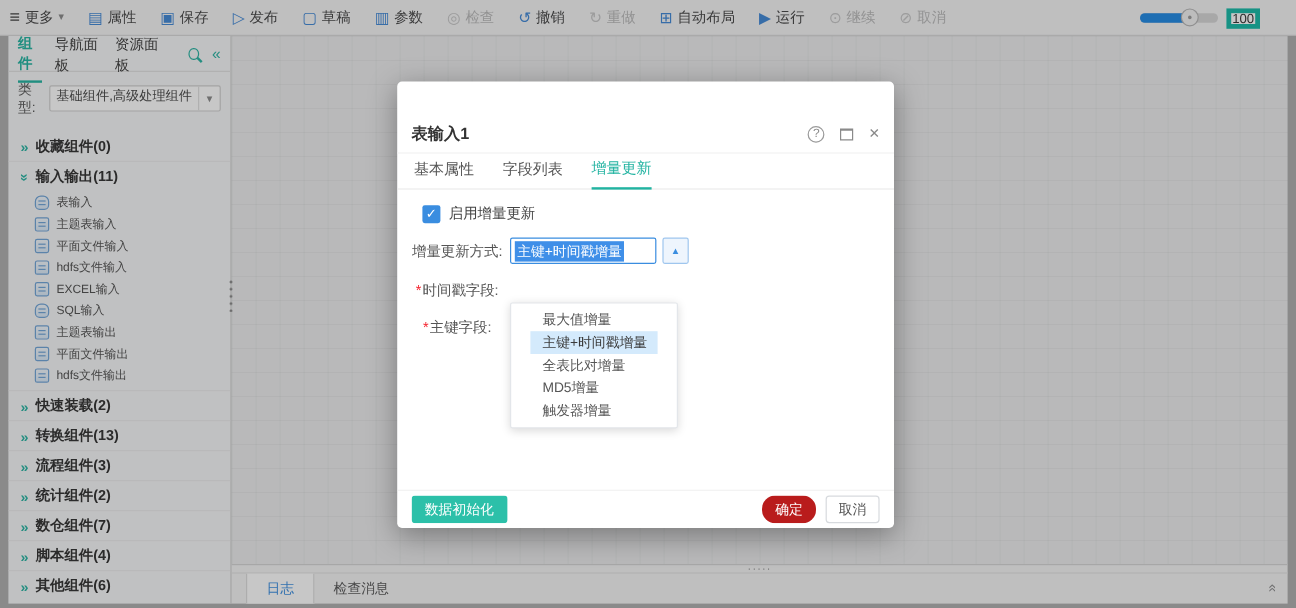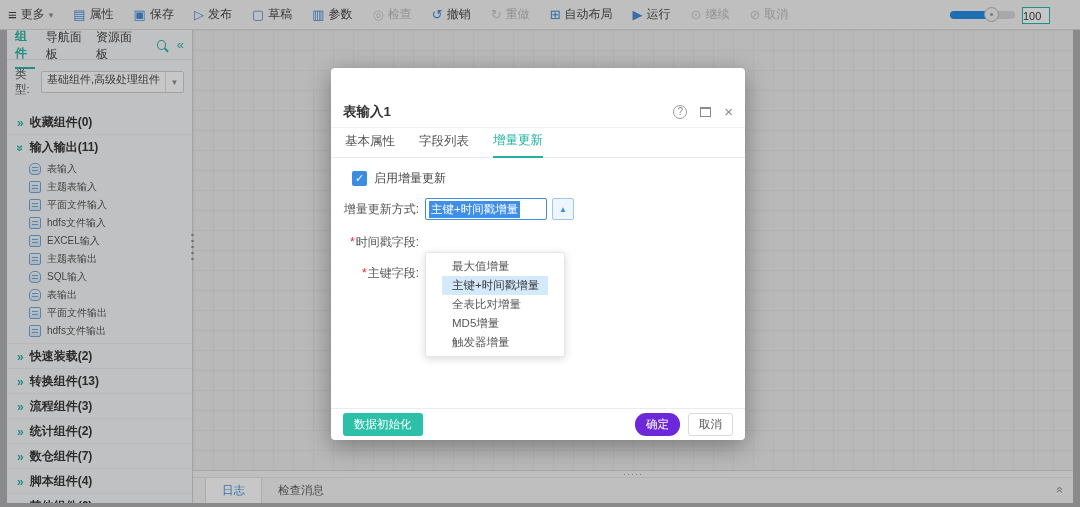--- a/index.html
+++ b/index.html
@@ -11,21 +11,21 @@
   .tb-item { display:inline-flex; align-items:center; gap:4px; font-size:12px; color:#444; margin-right:20px; cursor:pointer; white-space:nowrap; }
   .tb-item .tbi { font-size:13px; color:#3f87d6; line-height:1; }
   .tb-item .tbi.dark { color:#3c3c3c; font-size:15px; }
   .tb-item.disabled { color:#b9b9b9; }
   .tb-item.disabled .tbi { color:#c6c6c6; }
   .tb-caret { font-size:9px; color:#888; }
   .zoom-slider { position:absolute; right:65px; top:11px; width:65px; height:8px; background:#d6d6d6; border-radius:4px; }
   .zoom-fill { position:absolute; left:0; top:0; height:8px; width:42px; background:#1e88e5; border-radius:4px; }
   .zoom-knob { position:absolute; left:34px; top:-4px; width:15px; height:15px; background:#f2f2f2; border:1px solid #b5b5b5; border-radius:50%; }
   .zoom-knob::after { content:""; position:absolute; left:5px; top:5px; width:3px; height:3px; border-radius:50%; background:#9a9a9a; }
-  .zoom-box { position:absolute; right:30px; top:7px; width:28px; height:17px; border:1px solid #14b8a6; background:#fff; font-size:11px; text-align:left; font-family:inherit; color:#333; padding:0; }
+  .zoom-box { position:absolute; right:30px; top:7px; width:28px; height:17px; border:4px solid #14b8a6; background:#fff; font-size:11px; text-align:center; font-family:inherit; color:#333; padding:0; }
 
   
   .side { position:absolute; left:7px; top:30px; width:186px; bottom:4px; background:#f6f7f8; border-right:1px solid #cfcfcf; overflow:hidden; }
   .side-tabs { display:flex; align-items:center; height:30px; border-bottom:1px solid #e2e2e2; padding:0 8px; gap:11px; font-size:12px; color:#3a3a3a; }
   .side-tab { cursor:pointer; padding:7px 0 5px 0; }
   .side-tab.active { color:#21b3a1; font-weight:bold; border-bottom:2px solid #21b3a1; }
   .side-tabs .spacer { flex:1; }
   .search-ico { width:10px; height:10px; border:1.5px solid #27b3a2; border-radius:50%; position:relative; display:inline-block; cursor:pointer; }
   .search-ico::after { content:""; position:absolute; width:5px; height:1.5px; background:#27b3a2; transform:rotate(45deg); right:-4px; bottom:-2px; }
   .side-collapse { color:#27b3a2; font-size:13px; cursor:pointer; }
@@ -69,35 +69,35 @@
   .help-ico { width:14px; height:14px; border:1px solid #9a9a9a; border-radius:50%; font-size:10px; display:flex; align-items:center; justify-content:center; cursor:pointer; }
   .max-ico { width:11px; height:10px; border:1px solid #8a8a8a; border-top-width:2px; cursor:pointer; }
   .close-ico { font-size:15px; cursor:pointer; line-height:1; }
   .m-tabs { display:flex; gap:24px; padding:0 14px; height:30px; align-items:flex-end; border-bottom:1px solid #ebebeb; font-size:12.5px; color:#555; }
   .m-tab { padding-bottom:7px; cursor:pointer; }
   .m-tab.active { color:#21b3a1; border-bottom:2px solid #21b3a1; margin-bottom:-1px; }
   .m-body { position:relative; padding:12px 12px 0 12px; }
   .cb-row { display:flex; align-items:center; gap:7px; margin-left:9px; color:#444; }
   .cbox { width:15px; height:15px; background:#3a8de0; border-radius:2px; color:#fff; font-size:11px; display:flex; align-items:center; justify-content:center; cursor:pointer; }
   .form-row { display:flex; align-items:center; margin-top:11px; }
-  .f-label { width:76px; text-align:right; margin-right:6px; color:#555; white-space:nowrap; }
+  .f-label { width:76px; text-align:center; margin-right:6px; color:#555; white-space:nowrap; }
   .req { color:#f5222d; margin-right:1px; }
   .combo { display:flex; align-items:center; gap:5px; }
   .combo-input { width:122px; height:22px; border:1px solid #3a8de0; border-radius:2px; display:flex; align-items:center; padding:0 3px; background:#fff; cursor:text; }
   .sel-text { background:#3f8fe8; color:#fff; padding:1px 2px; font-size:11.5px; white-space:nowrap; }
   .combo-btn { width:22px; height:22px; border:1px solid #9fc6ee; background:#eef5fd; color:#3a8de0; font-size:8px; display:flex; align-items:center; justify-content:center; border-radius:2px; cursor:pointer; }
   .dropdown { position:absolute; left:94px; top:94px; width:140px; background:#fff; border:1px solid #e3e6ea; box-shadow:0 2px 8px rgba(0,0,0,.15); border-radius:2px; padding:4px 16px; z-index:5; }
   .dd-item { height:19px; display:flex; align-items:center; padding:0 10px; color:#565656; font-size:11.5px; cursor:pointer; white-space:nowrap; }
   .dd-item.selected { background:#d4eafc; color:#3a3a3a; }
   .label-only { margin-top:14px; }
   .m-footer { position:absolute; left:0; right:0; bottom:0; height:32px; border-top:1px solid #ebebeb; display:flex; align-items:center; padding:0 12px; border-radius:0 0 4px 4px; }
   .btn { font-size:11.5px; padding:3px 10px; border-radius:3px; border:1px solid transparent; cursor:pointer; font-family:inherit; }
   .btn-init { background:#2cc0a9; color:#fff; }
   .f-spacer { flex:1; }
-  .btn-ok { background:#6d28d9; color:#fff; margin-right:8px;border-radius:11px; }
+  .btn-ok { background:#b91c1c; color:#fff; margin-right:8px;border-radius:11px; }
   .btn-cancel { background:#fff; border-color:#d7dade; color:#555; }
 </style>
 </head>
 <body>
 
 <div class="toolbar">
   <div class="tb-item">
     <span class="tbi dark">≡</span>
     <span>更多</span>
     <span class="tb-caret">▾</span>
@@ -197,30 +197,26 @@
         </div>
       <div class="item">
           <span class="ci"></span>
           <span>hdfs文件输入</span>
         </div>
       <div class="item">
           <span class="ci"></span>
           <span>EXCEL输入</span>
         </div>
       <div class="item">
-          <span class="ci"></span>
-          <span>主题表输出</span>
-        </div>
-      <div class="item">
           <span class="ci db"></span>
           <span>SQL输入</span>
         </div>
       <div class="item">
-          <span class="ci db"></span>
-          <span>表输出</span>
+          <span class="ci"></span>
+          <span>主题表输出</span>
         </div>
       <div class="item">
           <span class="ci"></span>
           <span>平面文件输出</span>
         </div>
       <div class="item">
           <span class="ci"></span>
           <span>hdfs文件输出</span>
         </div>
     </div>

